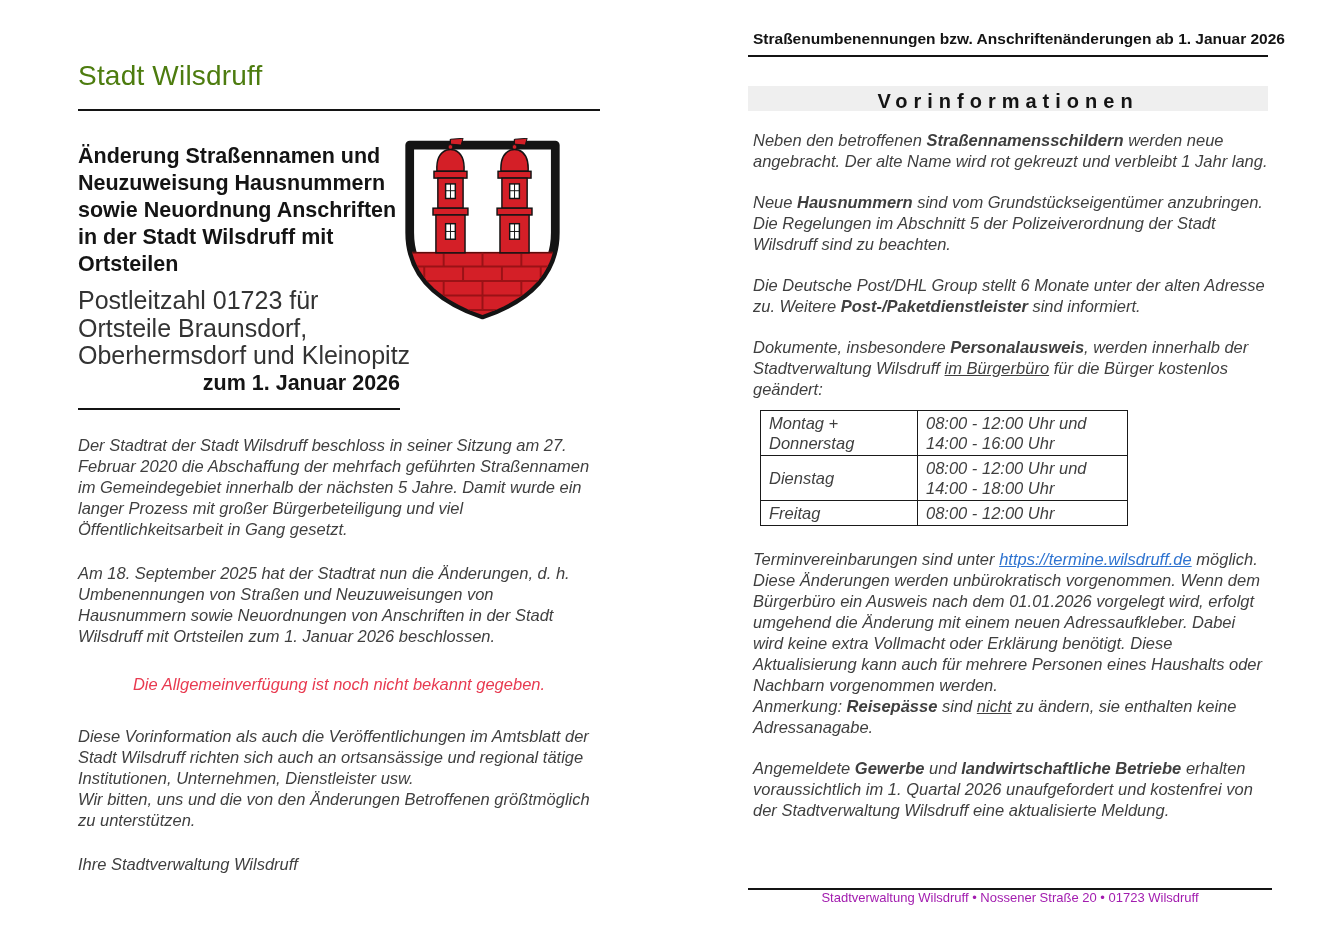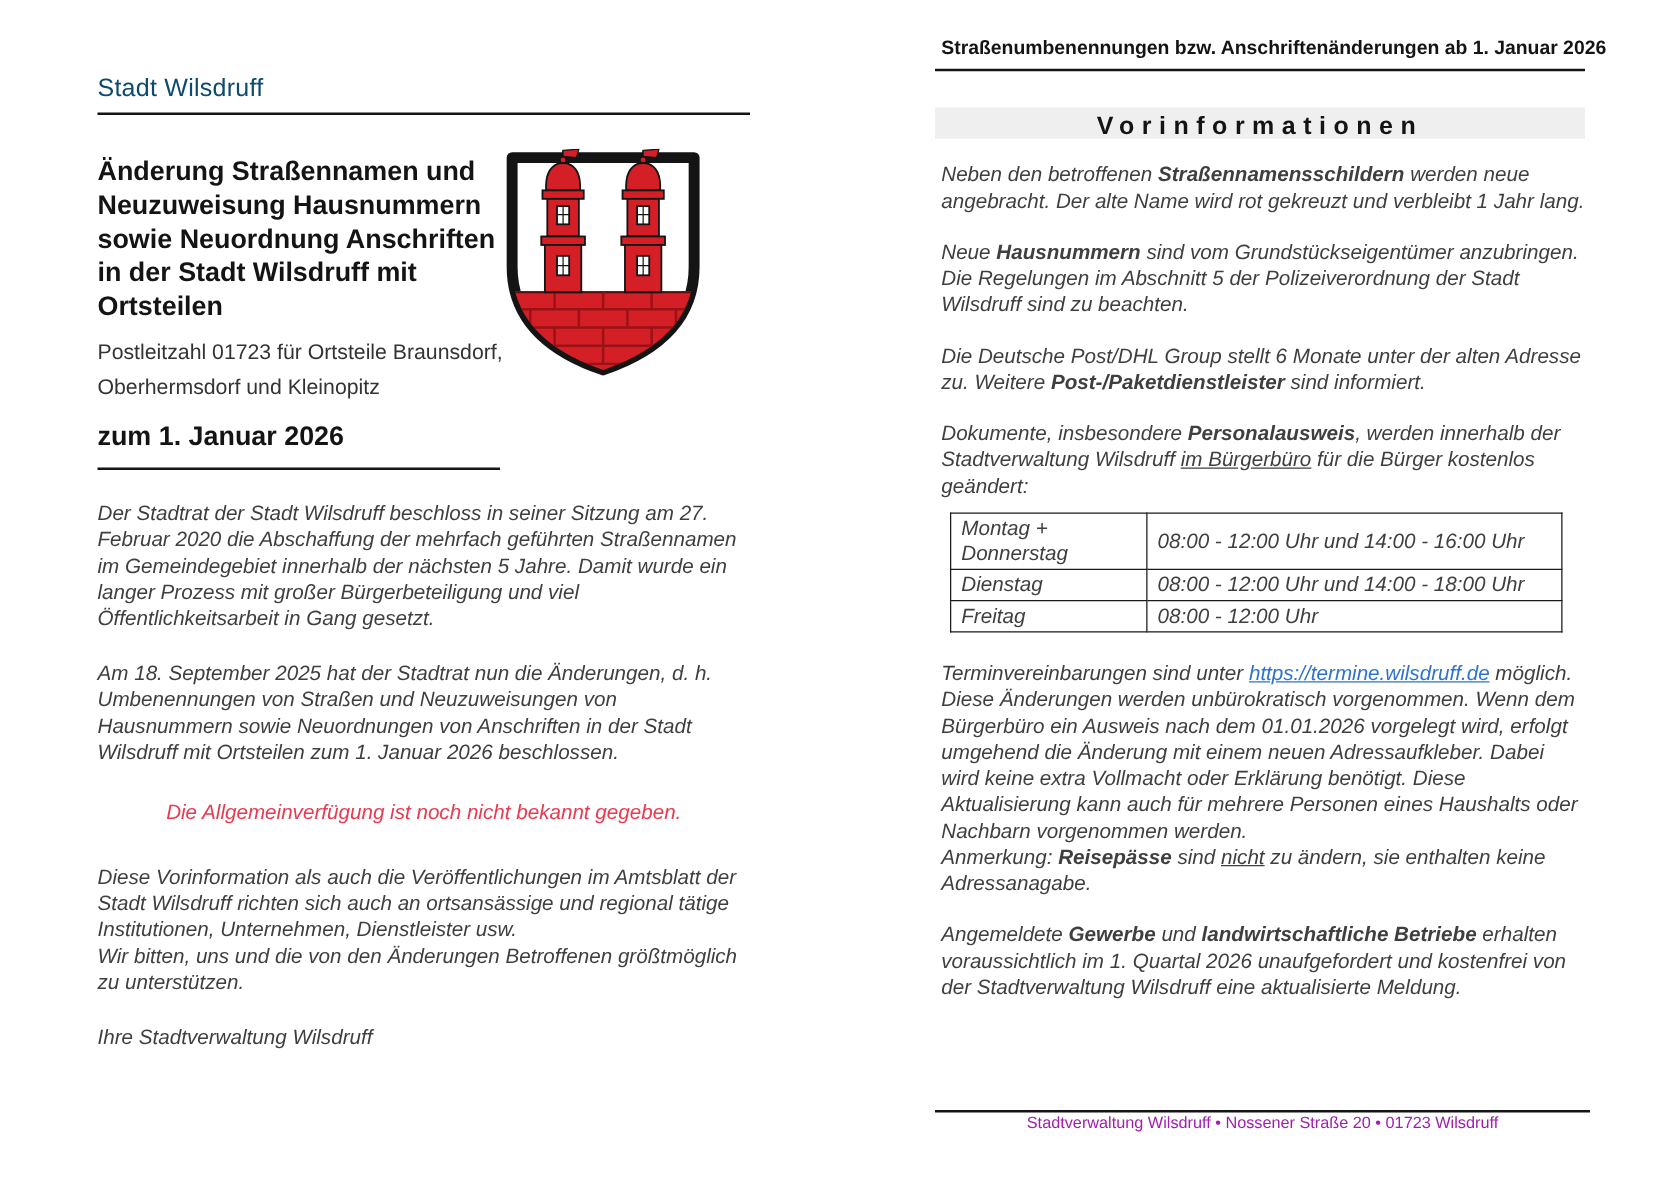--- a/index.html
+++ b/index.html
@@ -7,33 +7,33 @@
     position:relative;width:1342px;height:947px;background:#fff;overflow:hidden;
     font-family:"Liberation Sans", sans-serif;color:var(--text,#3f3f3f);
   }
   .b{font-weight:bold;}
   .u{text-decoration:underline;}
   a.link{color:var(--link,#2e73d0);text-decoration:underline;cursor:pointer;}
 
   
   .page-left{position:absolute;left:78px;top:60px;width:522px;}
   .pl-header{
-    font-size:20px;color:#0c4a6e;letter-spacing:.2px;
-    padding-bottom:7px;border-bottom:2px solid var(--heading,#141414);
+    font-size:28px;color:#4d7c0f;letter-spacing:.2px;
+    padding-bottom:17px;border-bottom:2px solid var(--heading,#141414);
   }
   .pl-titleblock{position:relative;margin-top:32px;}
   .coat{position:absolute;left:322px;top:-5px;width:165px;height:185px;z-index:2;}
   .pl-title{
     width:330px;font-size:21.5px;line-height:27px;font-weight:bold;
     color:var(--heading,#141414);
   }
-  .pl-subtitle{width:340px;margin-top:9px;font-size:17px;line-height:27.5px;color:#333;}
+  .pl-subtitle{width:340px;margin-top:9px;font-size:25px;line-height:27.5px;color:#333;}
   .pl-dateline{
-    width:322px;margin-top:14px;font-size:21.5px;font-weight:bold;color:var(--heading,#141414);
-    padding-bottom:12px;border-bottom:2px solid var(--heading,#141414);
+    width:322px;margin-top:1px;font-size:21.5px;font-weight:bold;color:var(--heading,#141414);
+    padding-bottom:12px;border-bottom:2px solid var(--heading,#141414);text-align:right;
   }
   .body-copy{font-size:16.5px;line-height:21px;font-style:italic;}
   .page-left .body-copy{margin-top:25px;}
   .body-copy p{margin:0 0 23px 0;}
   .red-note{color:var(--accent-red,#e83a50);text-align:center;margin:27px 0 31px 0 !important;}
   .signature{margin-top:13px;}
 
   
   .page-right{position:absolute;left:748px;top:30px;width:520px;}
   .pr-header{
@@ -43,21 +43,21 @@
   .pr-bar{
     margin-top:29px;height:25px;line-height:31px;background:var(--bar-gray,#efefef);
     text-align:center;font-size:20px;font-weight:bold;color:var(--heading,#141414);
     letter-spacing:6px;
   }
   .page-right .body-copy{margin-top:19px;padding-left:5px;}
   .page-right .body-copy p{margin:0 0 20px 0;}
   .tight{margin-bottom:10px !important;}
 
   table.hours{
-    border-collapse:collapse;margin:0 0 23px 7px;width:490px;
+    border-collapse:collapse;margin:0 0 23px 7px;width:368px;
     font-size:16.5px;line-height:20px;color:var(--text,#3f3f3f);padding-left:30px;
   }
   table.hours td{
     border:1.5px solid #1a1a1a;padding:2px 8px;vertical-align:middle;
   }
   table.hours td:first-child{width:140px;}
 
   .pr-footer{
     position:absolute;left:748px;top:888px;width:524px;
     border-top:2px solid var(--heading,#141414);padding-top:0;

